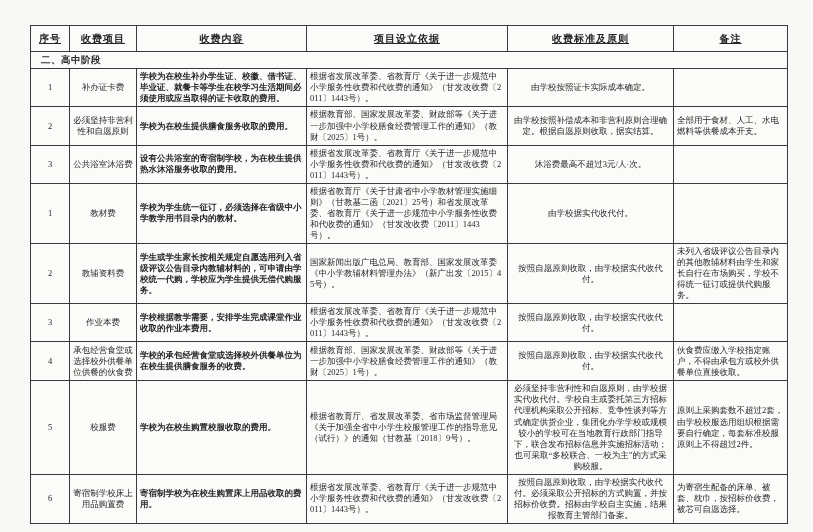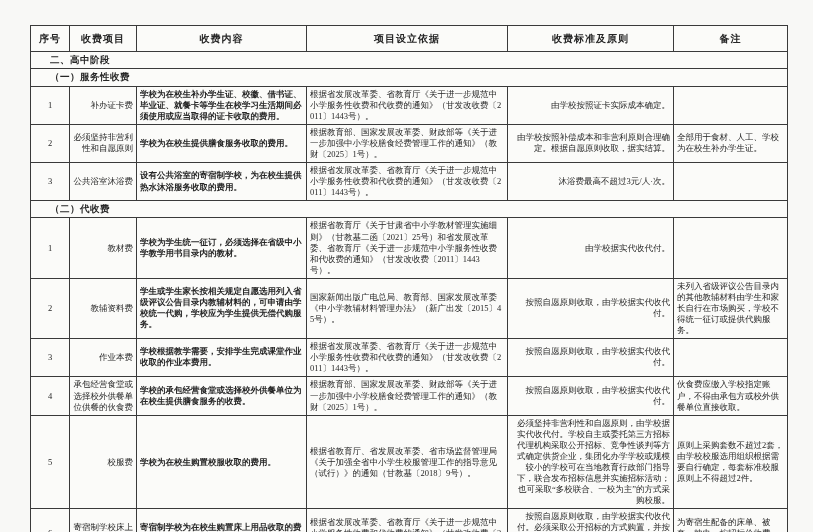--- a/index.html
+++ b/index.html
@@ -34,33 +34,34 @@
     vertical-align: middle;
     overflow: hidden;
     word-break: break-all;
   }
   table.fee-table thead th {
     font-size: 10px;
     font-weight: bold;
     text-align: center;
     height: 21px;
     letter-spacing: 1px;
+    text-decoration: underline;
   }
   tr.section-row td {
     font-size: 9.5px;
     font-weight: bold;
     text-align: left;
-    padding-left: 19px;
+    padding-left: 10px;
     letter-spacing: 0.5px;
   }
   td.c-no { text-align: center; }
-  td.c-item { text-align: right; }
+  td.c-item { text-align: center; }
   td.c-content { text-align: left; font-weight: bold; }
   td.c-basis { text-align: left; }
-  td.c-standard { text-align: right; }
+  td.c-standard { text-align: center; }
   td.c-note { text-align: left; }
 </style>
 </head>
 <body>
 
 <div class="page">
   <table class="fee-table">
     <colgroup>
       <col style="width:39px">
       <col style="width:67px">
@@ -76,52 +77,46 @@
         <th>收费内容</th>
         <th>项目设立依据</th>
         <th>收费标准及原则</th>
         <th>备注</th>
       </tr>
     </thead>
     <tbody>
       <tr class="section-row" style="height:17px">
         <td colspan="6">二、高中阶段</td>
       </tr>
-      <tr class="section-row" style="height:17px">
-        <td colspan="6">（一）服务性收费</td>
-      </tr>
 
       <tr class="data-row" style="height:37px">
         <td class="c-no">1</td>
         <td class="c-item">补办证卡费</td>
         <td class="c-content">学校为在校生补办学生证、校徽、借书证、毕业证、就餐卡等学生在校学习生活期间必须使用或应当取得的证卡收取的费用。</td>
         <td class="c-basis">根据省发展改革委、省教育厅《关于进一步规范中小学服务性收费和代收费的通知》（甘发改收费〔2011〕1443号）。</td>
         <td class="c-standard">由学校按照证卡实际成本确定。</td>
         <td class="c-note"></td>
       </tr>
       <tr class="data-row" style="height:34px">
         <td class="c-no">2</td>
         <td class="c-item">必须坚持非营利性和自愿原则</td>
         <td class="c-content">学校为在校生提供膳食服务收取的费用。</td>
         <td class="c-basis">根据教育部、国家发展改革委、财政部等《关于进一步加强中小学校膳食经费管理工作的通知》（教财〔2025〕1号）。</td>
         <td class="c-standard">由学校按照补偿成本和非营利原则合理确定。根据自愿原则收取，据实结算。</td>
-        <td class="c-note">全部用于食材、人工、学校为在校生补办学生证。</td>
+        <td class="c-note">全部用于食材、人工、水电燃料等供餐成本开支。</td>
       </tr>
       <tr class="data-row" style="height:35px">
         <td class="c-no">3</td>
         <td class="c-item">公共浴室沐浴费</td>
         <td class="c-content">设有公共浴室的寄宿制学校，为在校生提供热水沐浴服务收取的费用。</td>
         <td class="c-basis">根据省发展改革委、省教育厅《关于进一步规范中小学服务性收费和代收费的通知》（甘发改收费〔2011〕1443号）。</td>
         <td class="c-standard">沐浴费最高不超过3元/人·次。</td>
         <td class="c-note"></td>
       </tr>
 
-      <tr class="section-row" style="height:16px">
-        <td colspan="6">（二）代收费</td>
-      </tr>
 
       <tr class="data-row" style="height:51px">
         <td class="c-no">1</td>
         <td class="c-item">教材费</td>
         <td class="c-content">学校为学生统一征订，必须选择在省级中小学教学用书目录内的教材。</td>
         <td class="c-basis">根据省教育厅《关于甘肃省中小学教材管理实施细则》（甘教基二函〔2021〕25号）和省发展改革委、省教育厅《关于进一步规范中小学服务性收费和代收费的通知》（甘发改收费〔2011〕1443号）。</td>
         <td class="c-standard">由学校据实代收代付。</td>
         <td class="c-note"></td>
       </tr>
       <tr class="data-row" style="height:42px">

